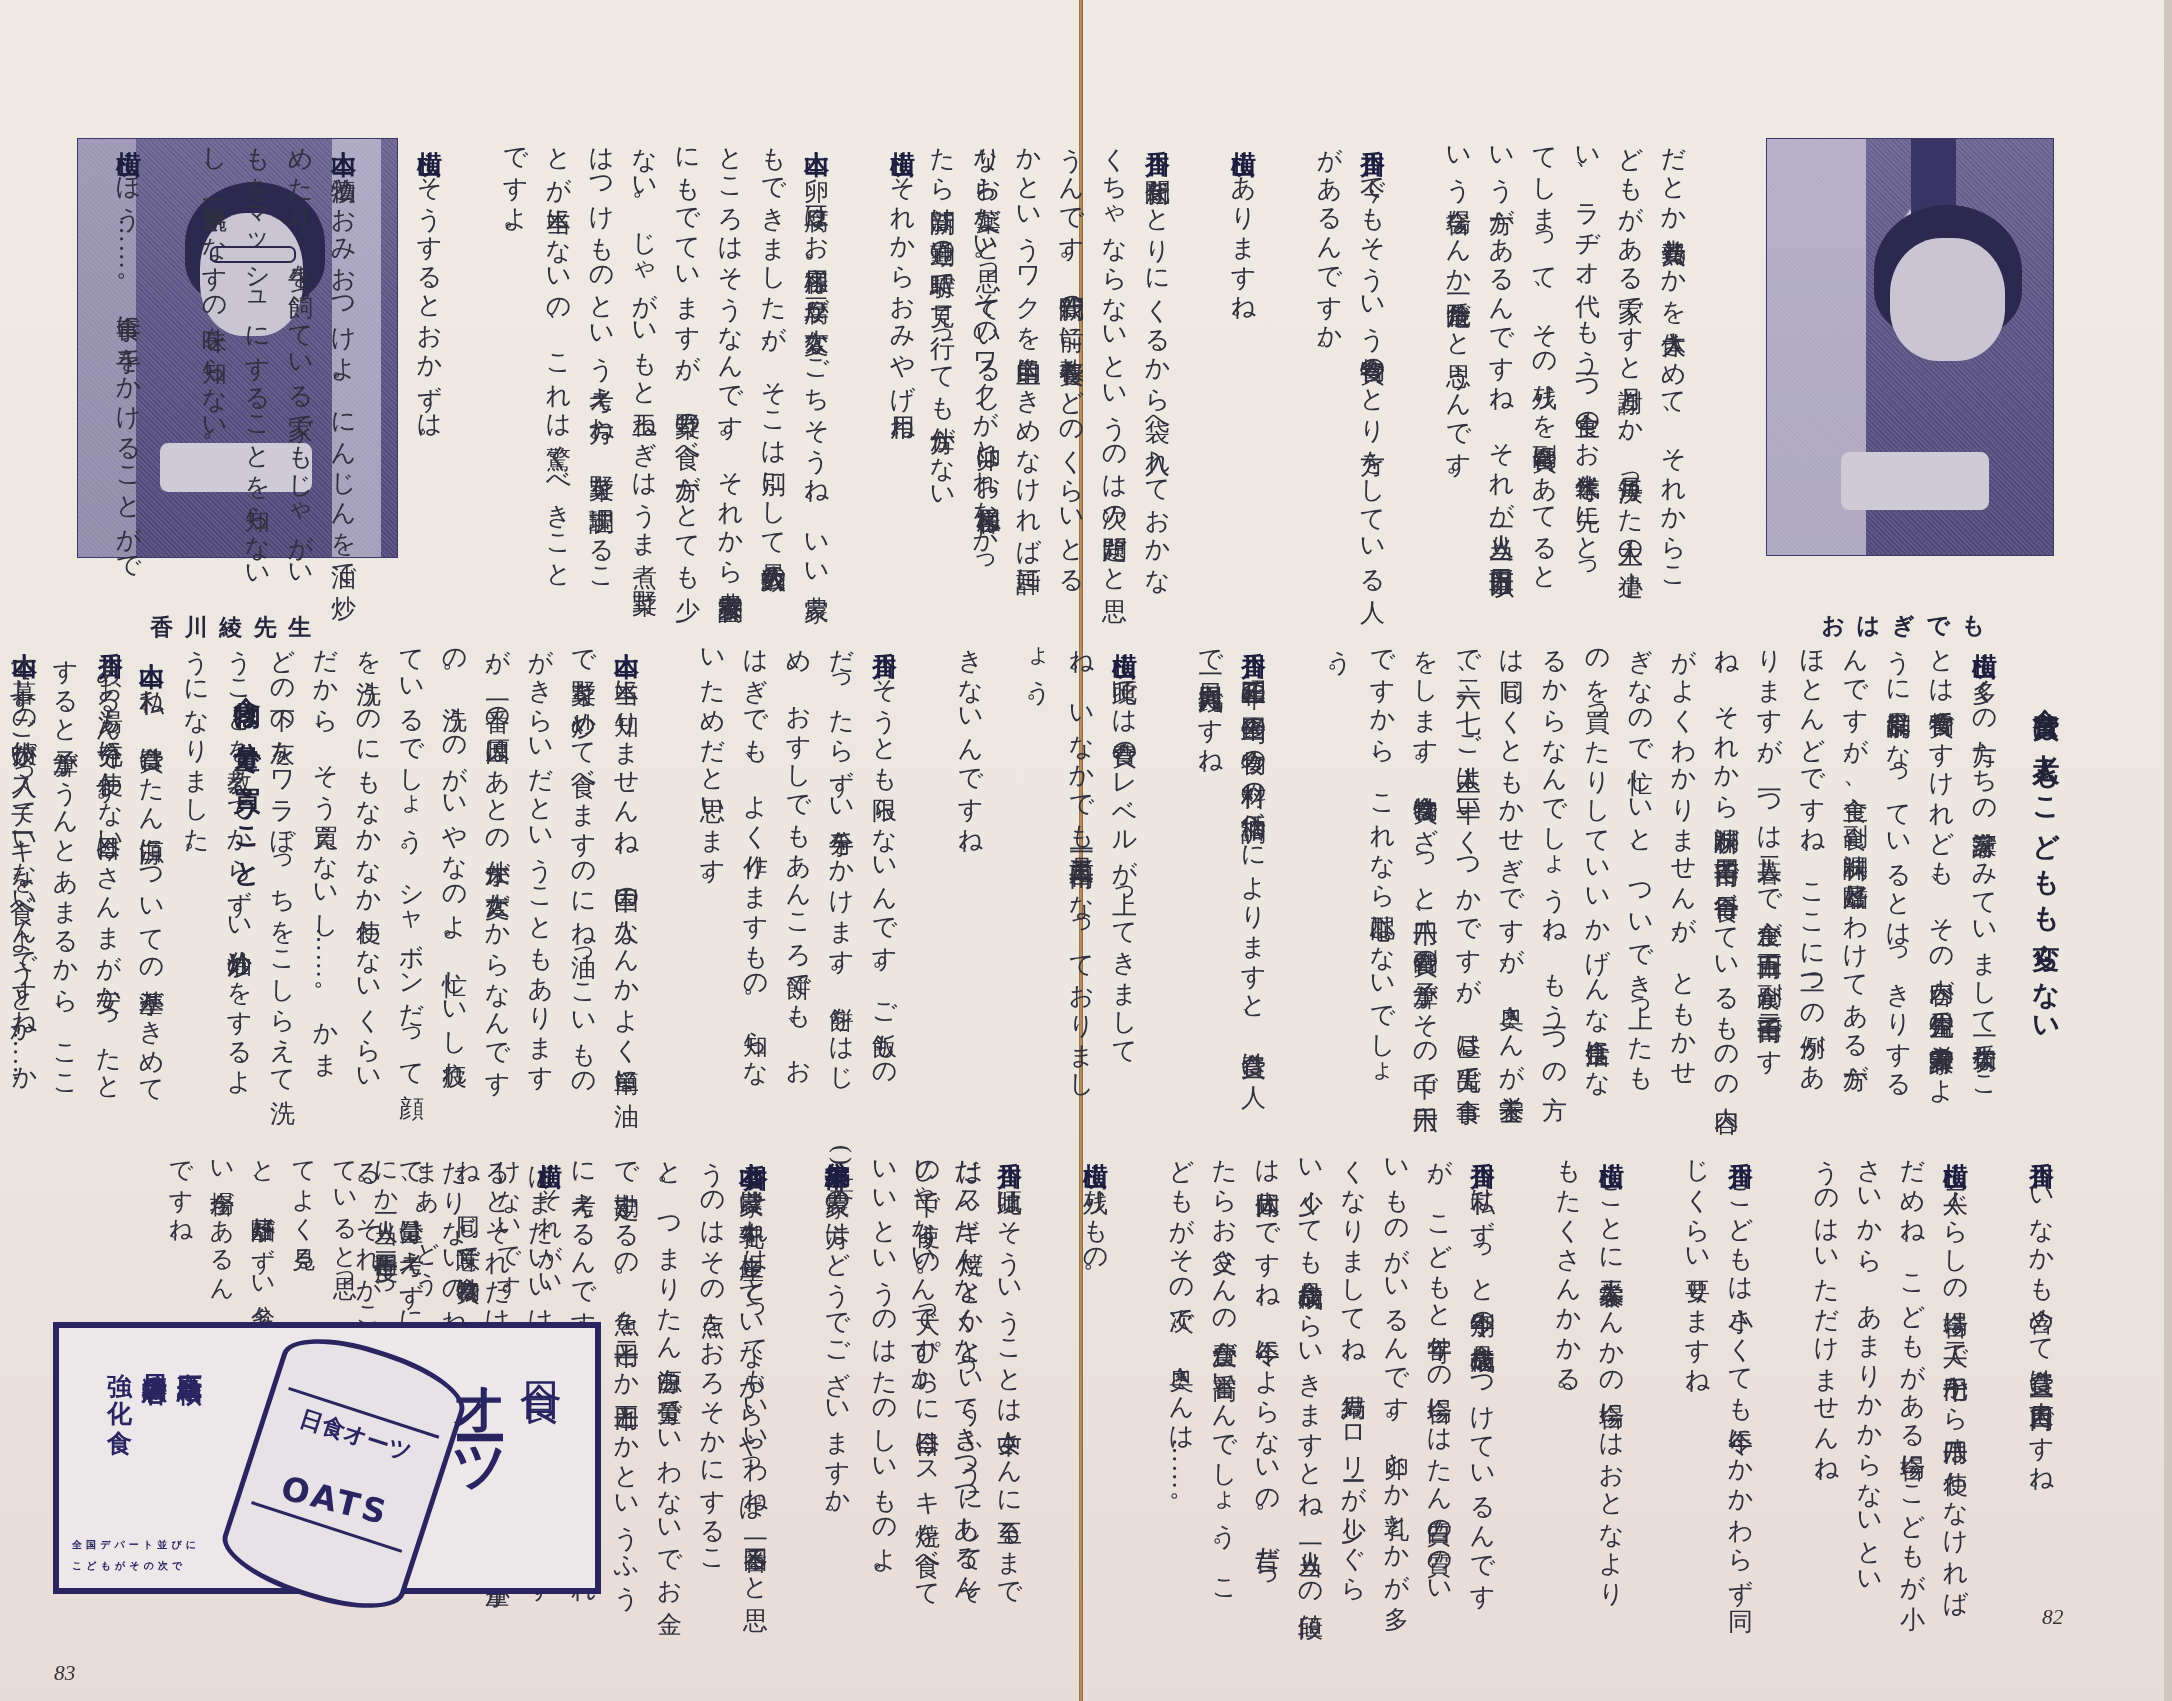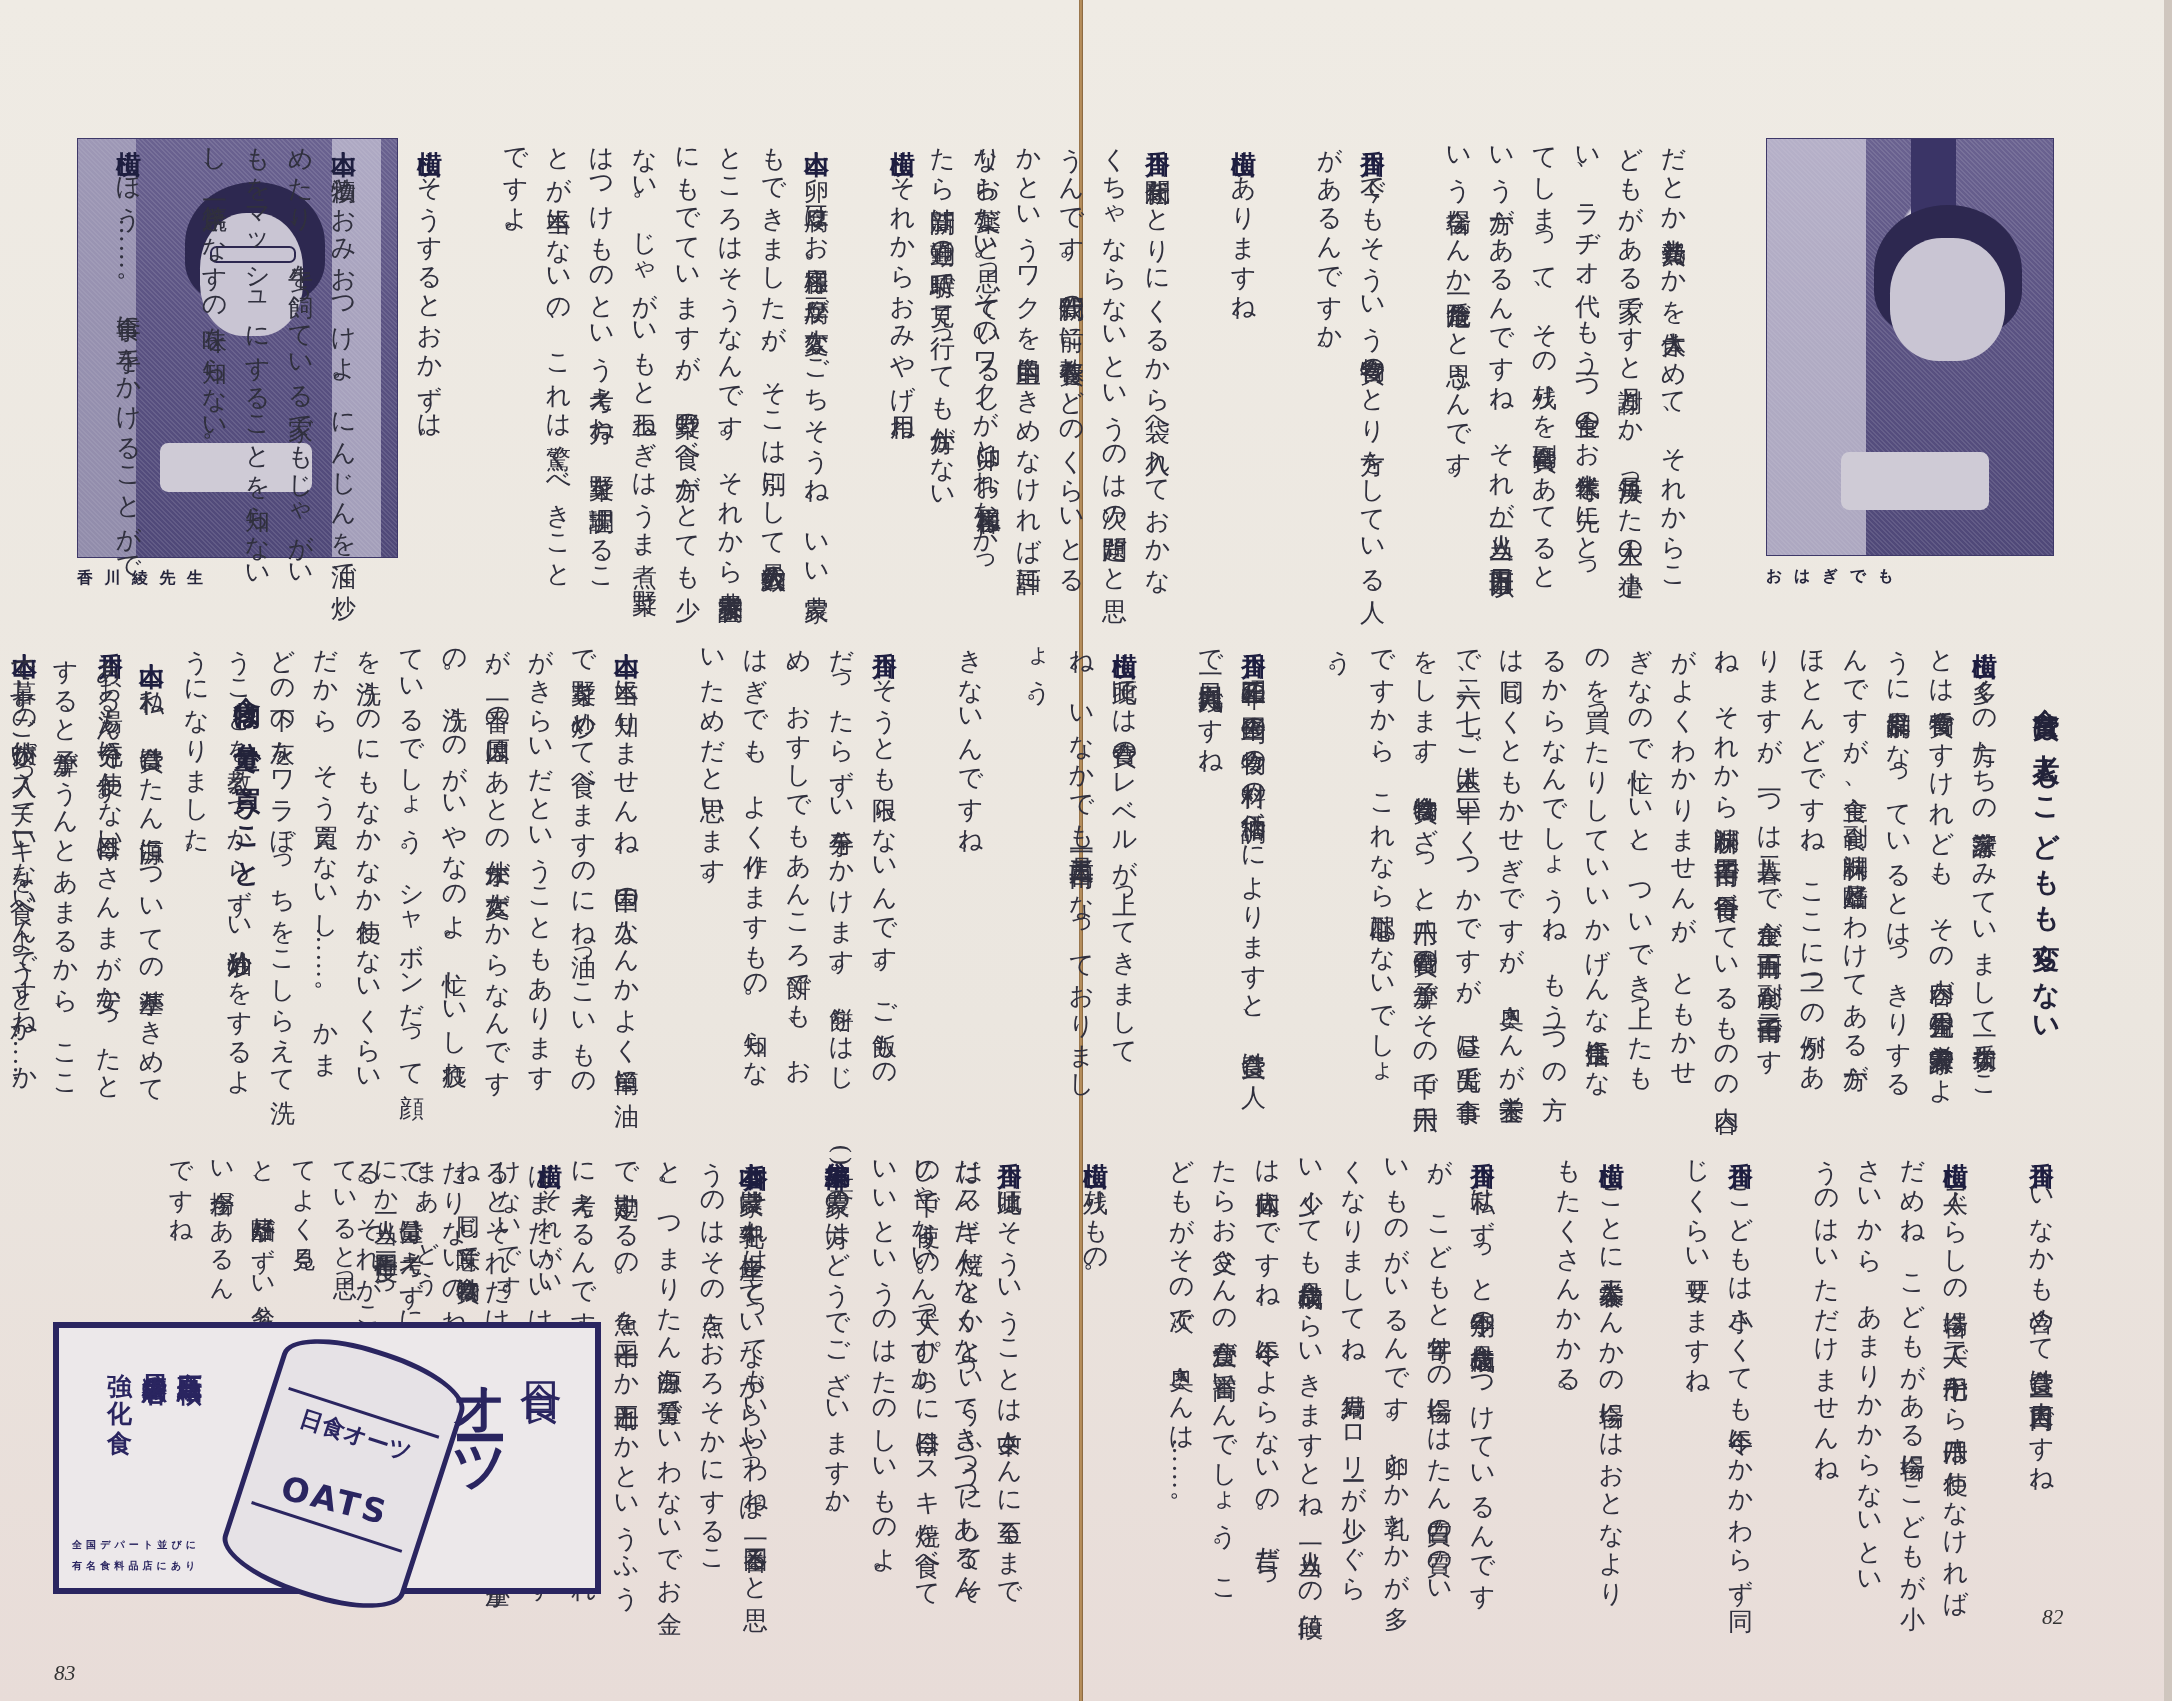--- a/index.html
+++ b/index.html
@@ -59,21 +59,23 @@
     background: #2d2850;
   }
   .photo .obi {
     position: absolute; background: #cfcbd6; border-radius: 8.2px;
   }
   .photo .curtain {
     position: absolute; top: 0; height: 100%; background: rgba(200,196,214,0.55);
   }
   .caption {
     position: absolute; font-family: "DejaVu Sans", "Liberation Sans", sans-serif;
-    font-weight: bold; font-size: 16px; letter-spacing: 11.5px; color: #25253c;
+    font-weight: bold; font-size: 23px; letter-spacing: 11.5px; color: #25253c;
+    text-align: center;
+    margin-top: 44px;
   }
   .pagenum {
     position: absolute; font-family: "Liberation Serif", "DejaVu Serif", serif;
     font-style: italic; font-size: 21.4px; color: #333;
   }
 
   
   .ad {
     position: absolute; left: 53px; top: 1322px; width: 548px; height: 272px;
     border: 6.6px solid #2a2560; box-sizing: border-box; background: #ece8ea;
@@ -159,21 +161,21 @@
   </div>
 
   <div class="ad">
     <div class="claims">
       <span class="p" style="display:block">高血圧結核</span>
       <span class="p" style="display:block">糖尿病患者の</span>
       <span class="p" style="display:block">強　化　食</span>
     </div>
     <div class="stores">
       <div>全国デパート並びに</div>
-      <div>有名食料品店にあり</div>
+      <div>こどもがその次で</div>
     </div>
     <div class="can">
       <div class="can-label">
         <span>日食オーツ</span>
         <span class="can-oats">OATS</span>
       </div>
     </div>
     <div class="brand">
       <span class="brand-top" style="display:block">日食</span>
       <span style="display:block">オーツ</span>

